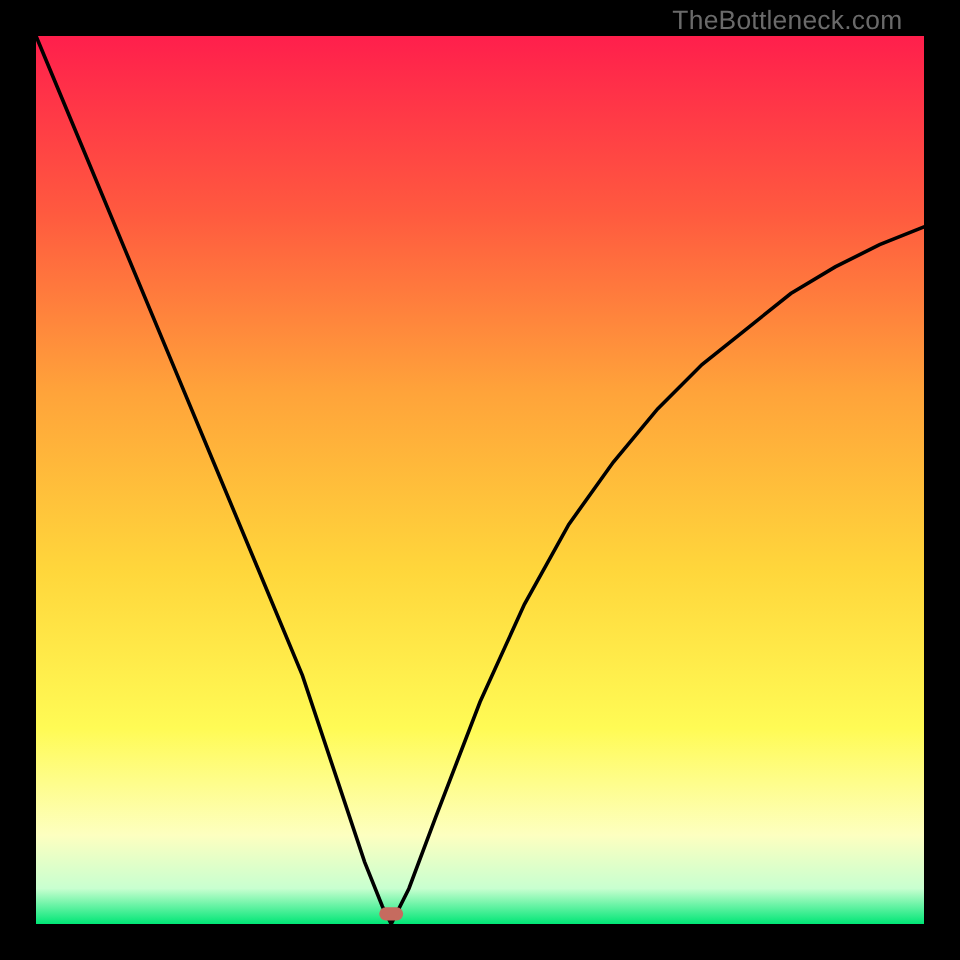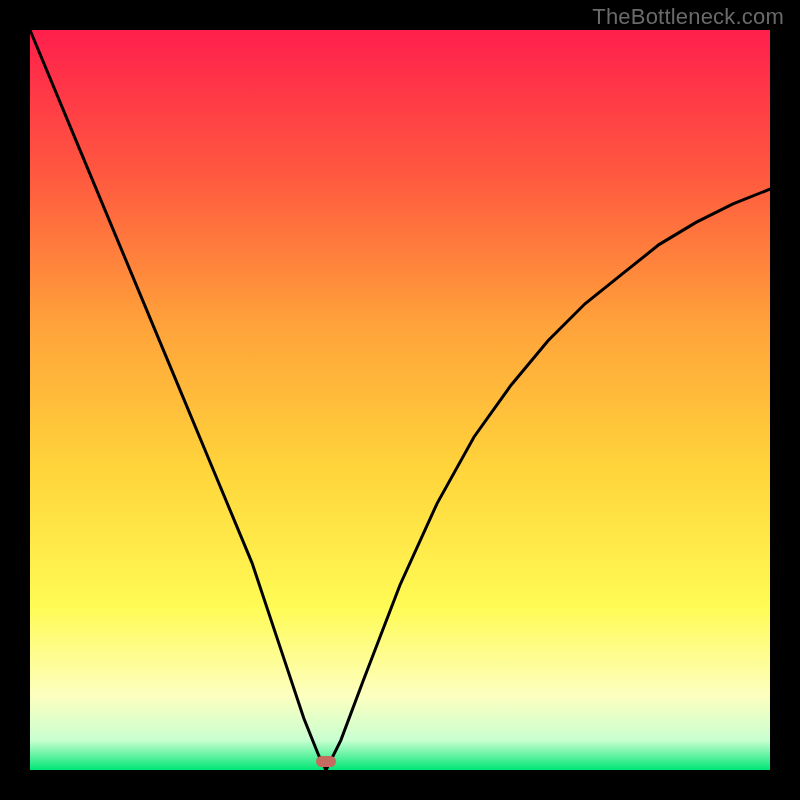--- a/index.html
+++ b/index.html
@@ -23,21 +23,21 @@
     position: absolute;
     left: 0;
     top: 0;
     width: 100%;
     height: 100%;
     
   }
   .watermark {
     position: absolute;
     top: 4px;
-    right: 16px;
+    right: 48px;
     color: #6a6a6a;
     font-size: 22px;
     letter-spacing: 0.2px;
   }
   svg.curve {
     position: absolute;
     left: 0;
     top: 0;
     width: 100%;
     height: 100%;

